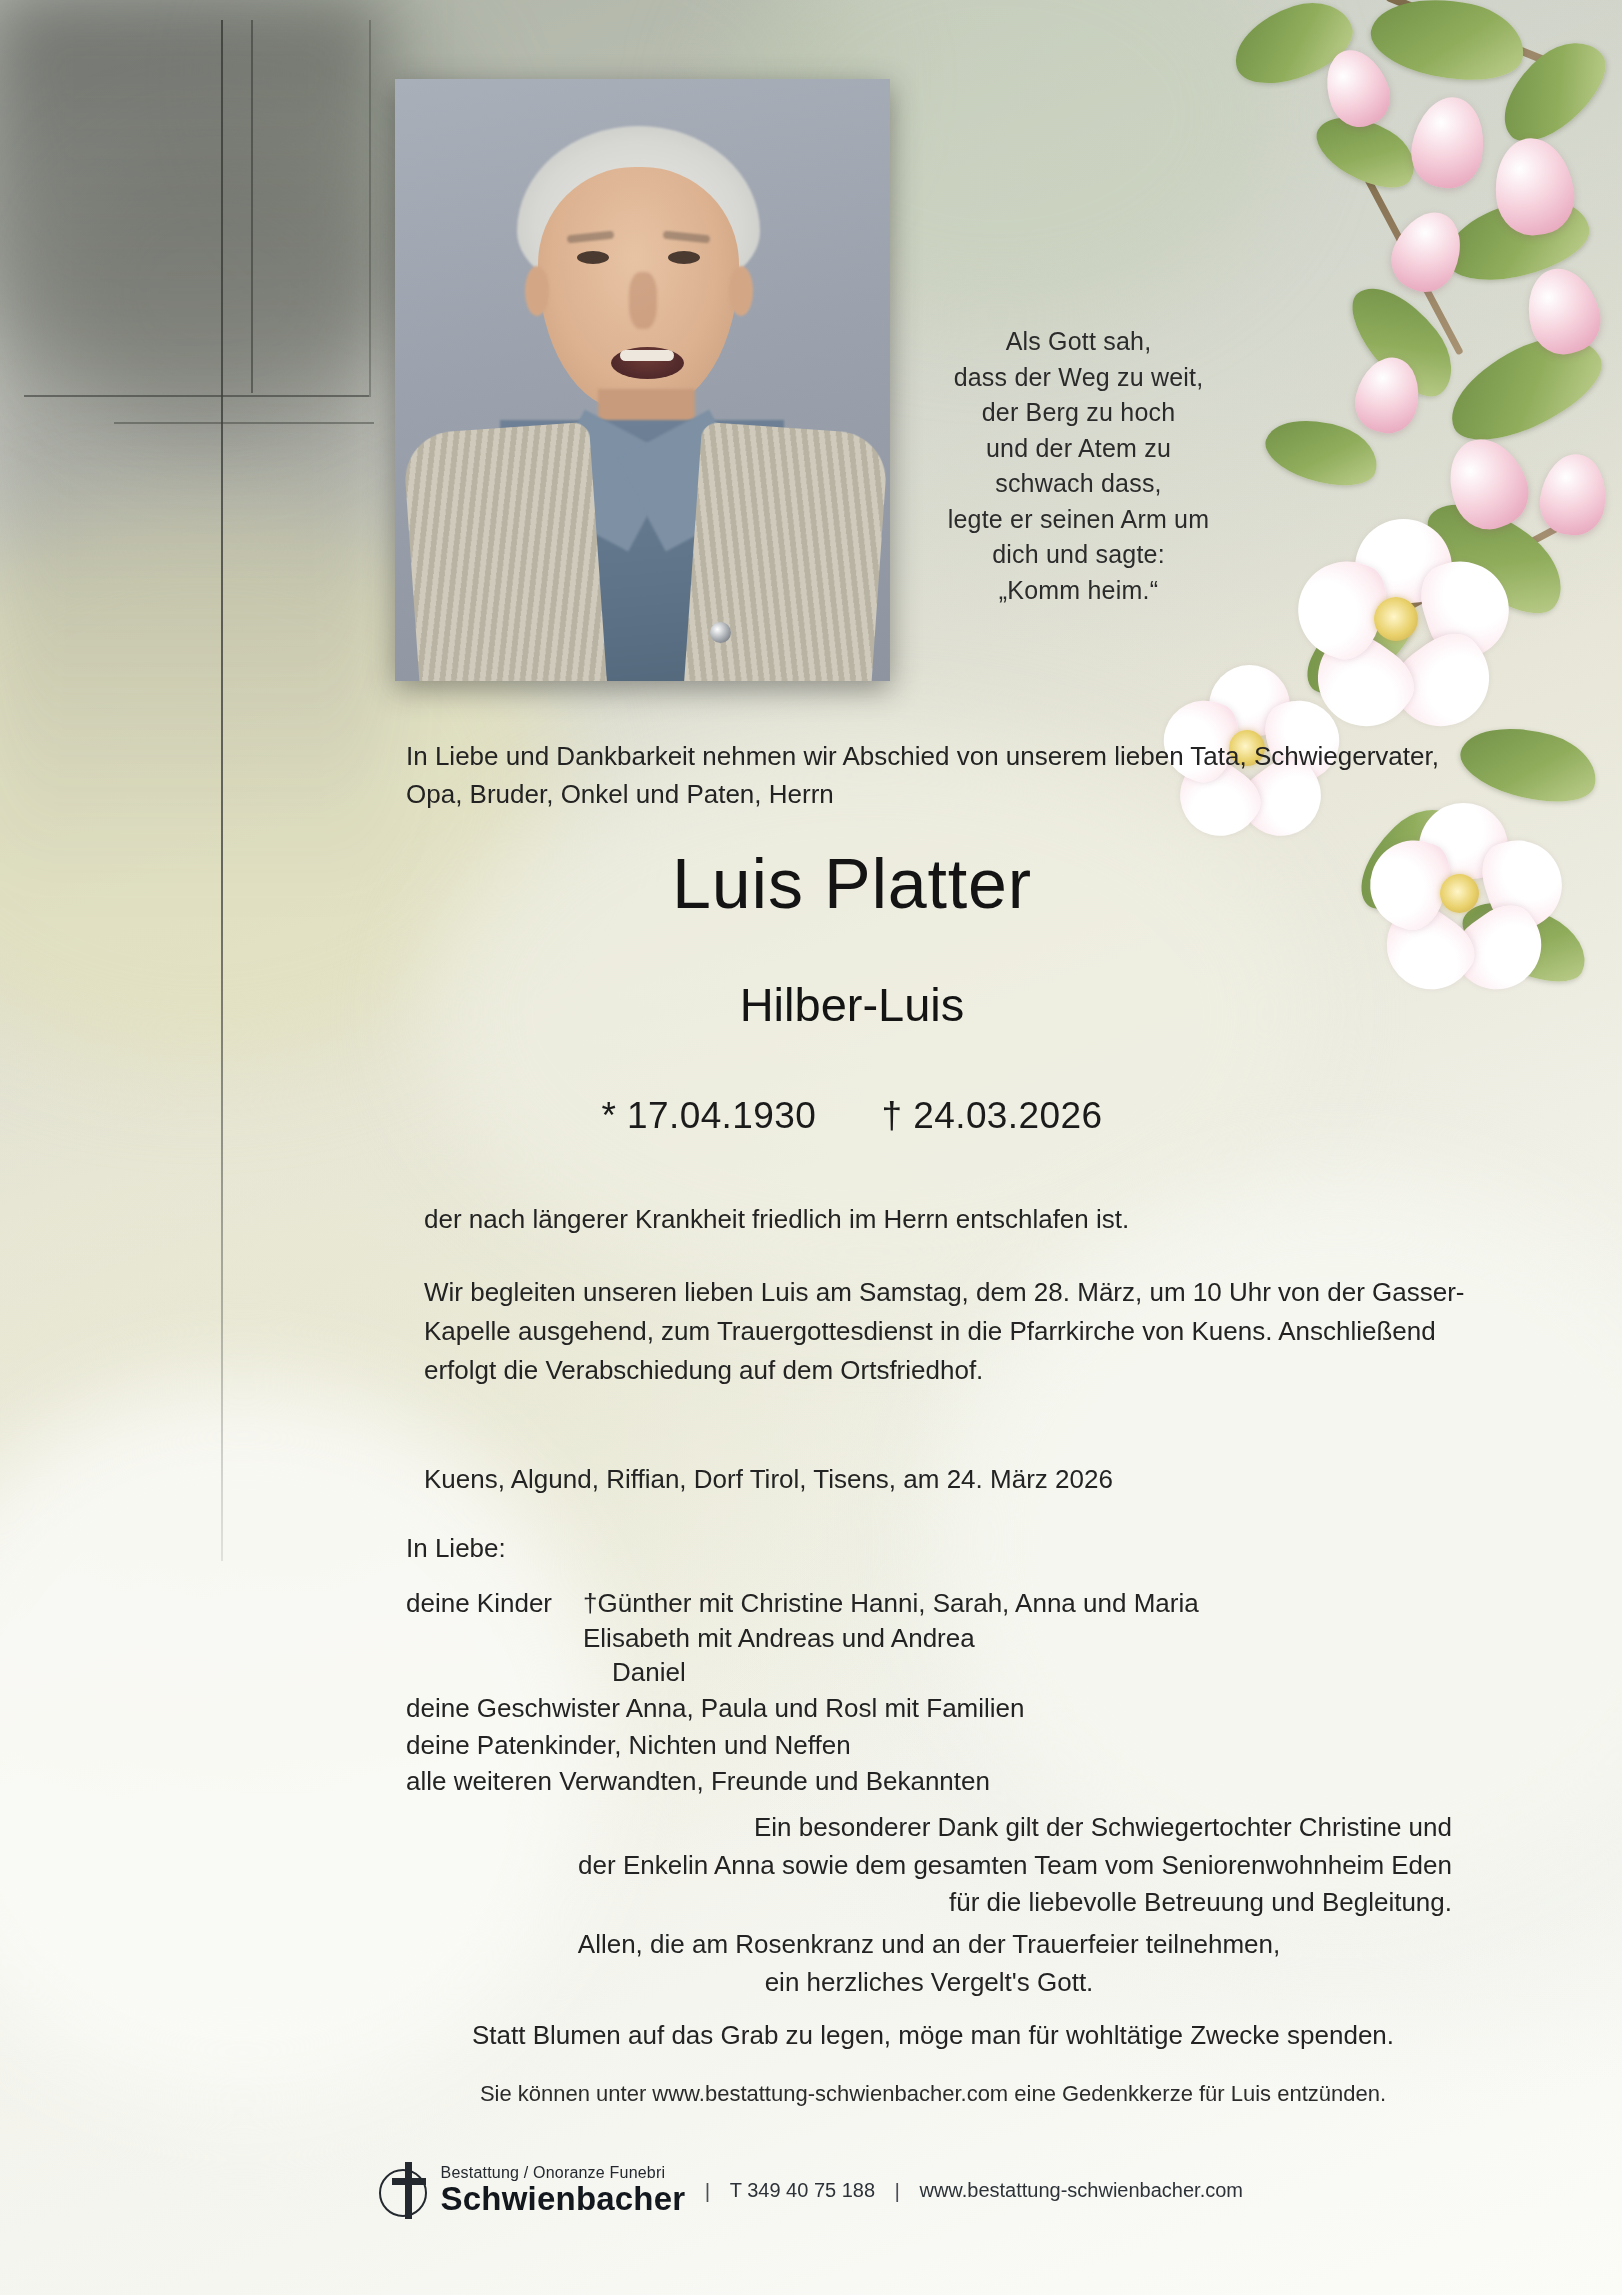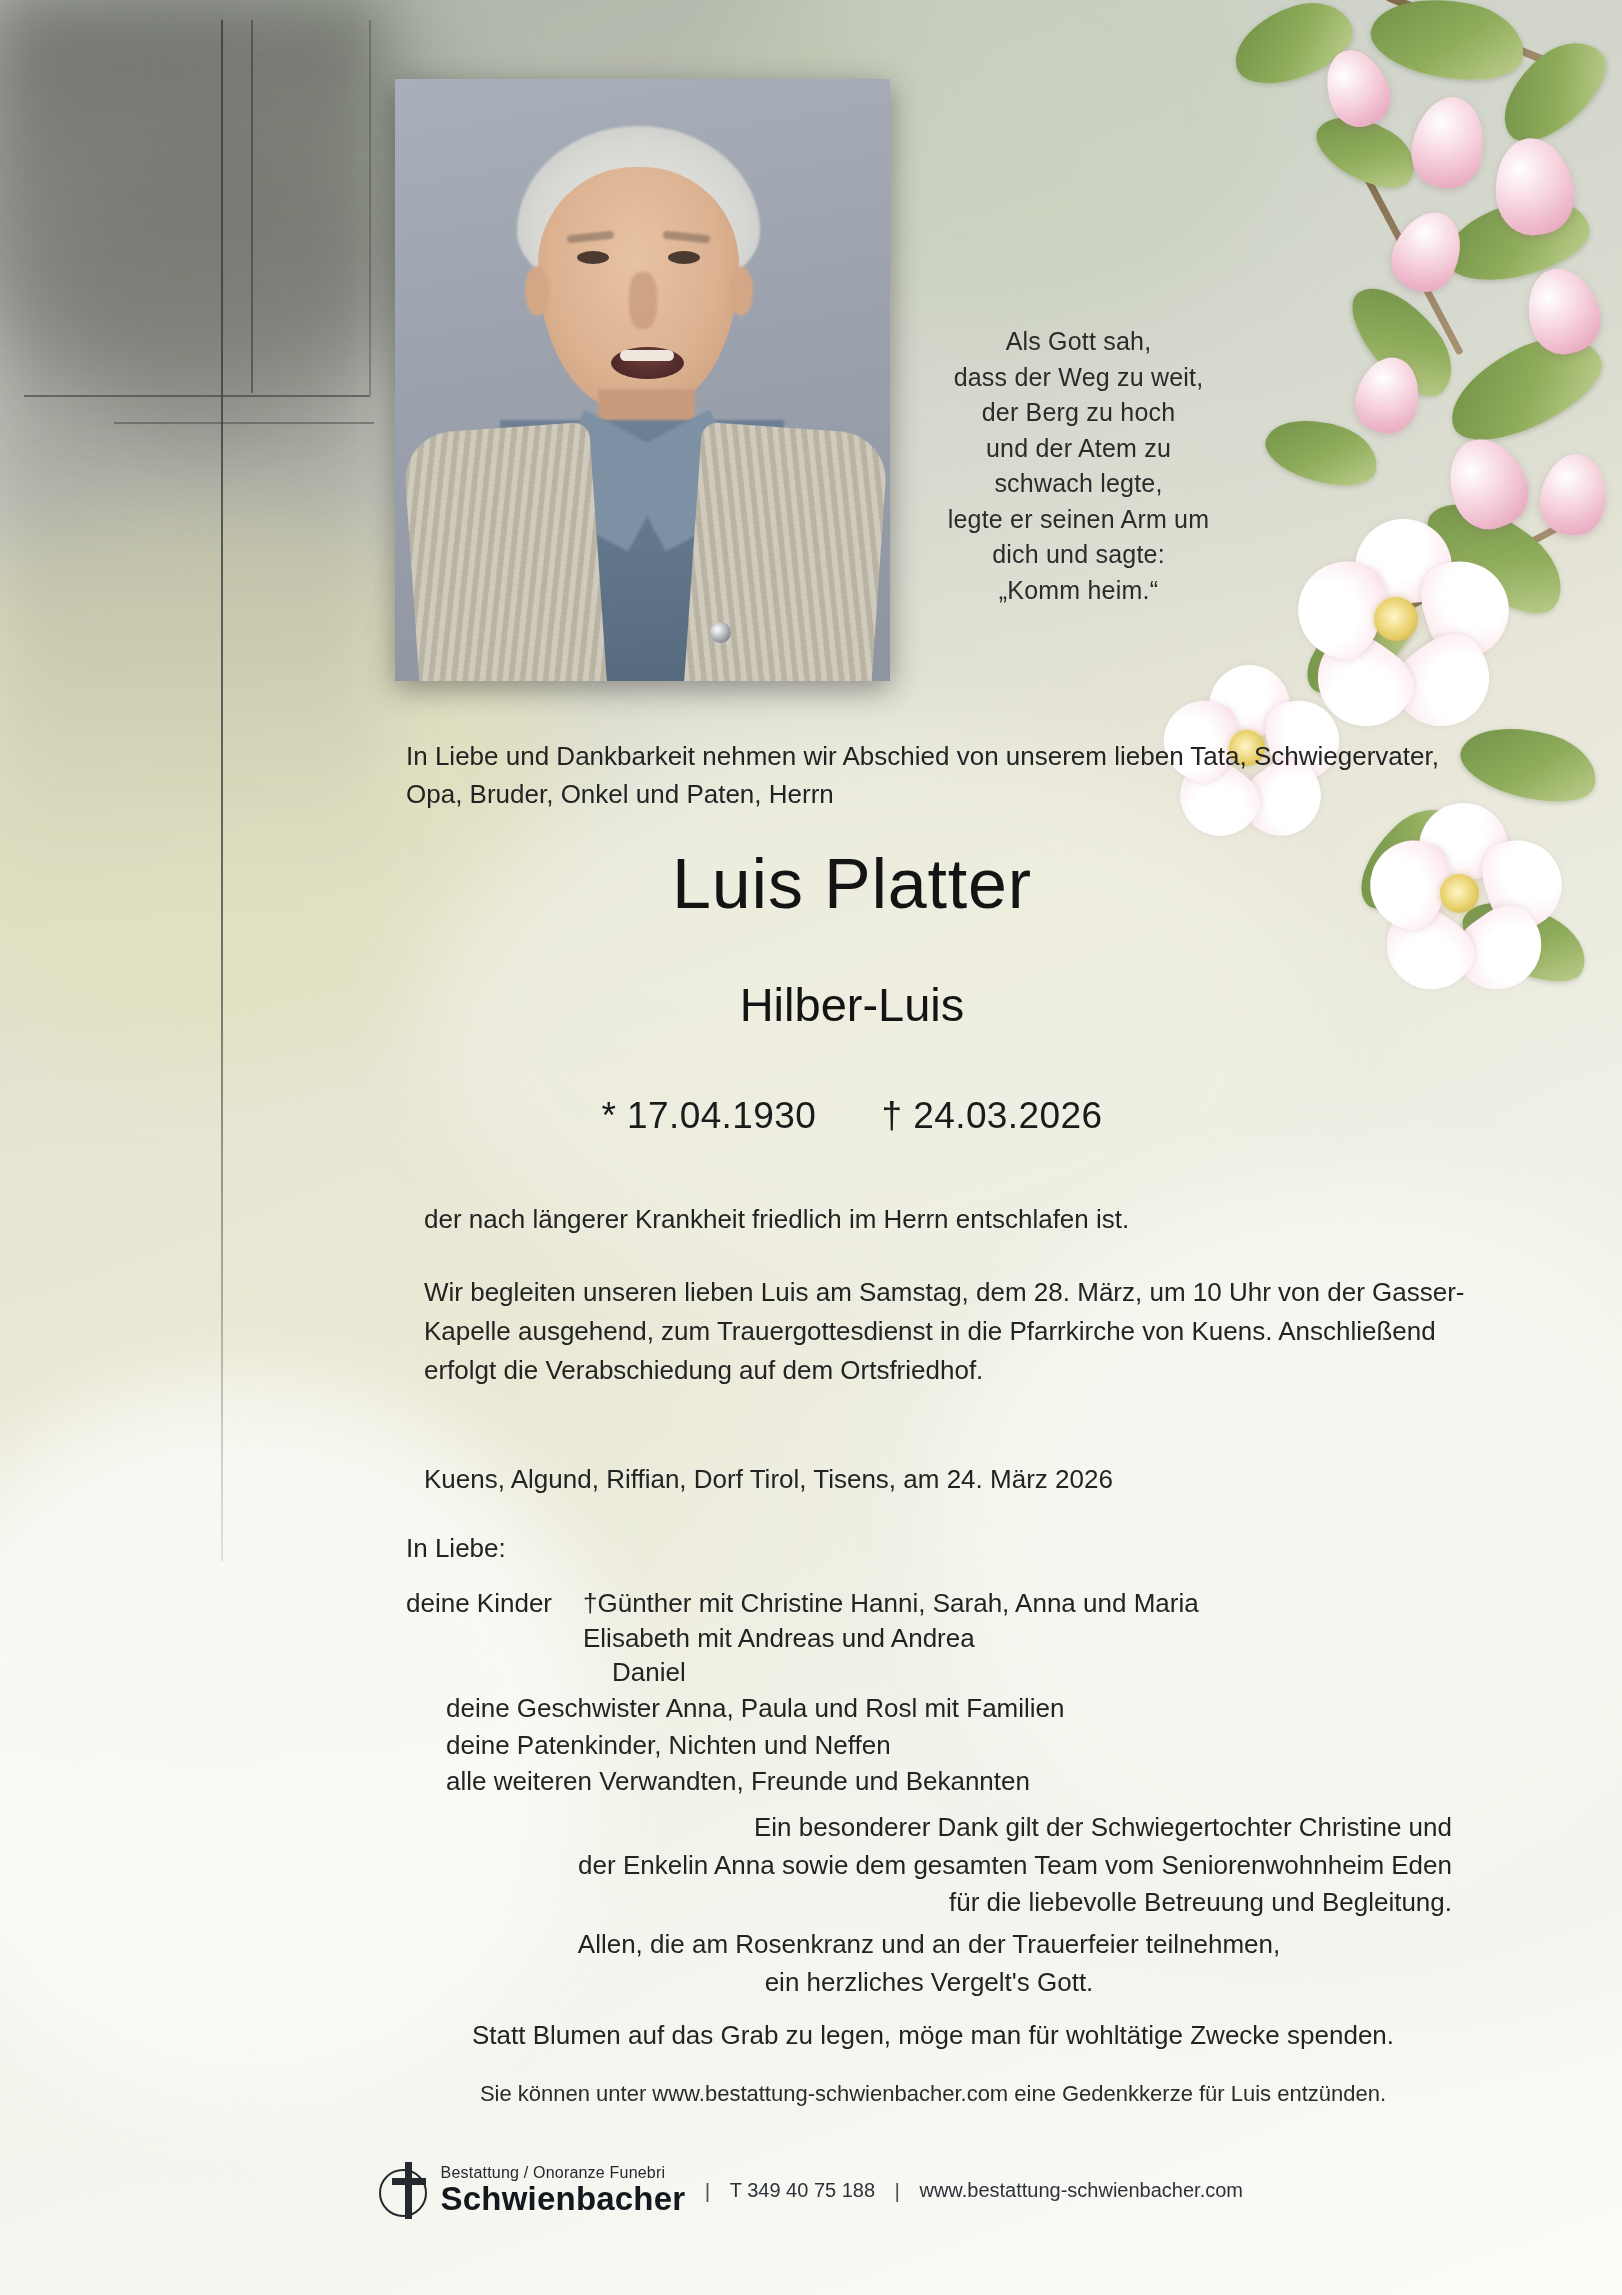--- a/index.html
+++ b/index.html
@@ -203,21 +203,21 @@
   .inliebe {
     position: absolute; left: 406px; top: 1533px;
     color: #232323; font-size: 26px;
   }
 
   .family { position: absolute; left: 406px; top: 1586px; width: 1046px; color: #232323; font-size: 26px; line-height: 1.33; }
   .fam-row { display: flex; }
   .fam-label { width: 177px; flex: 0 0 177px; }
   .fam-vals { flex: 1; }
   .fam-vals div { white-space: nowrap; }
-  .fam-line { margin-top: 1.6px; margin-left: 40px; }
+  .fam-line { margin-top: 1.6px; }
   .indent-daniel { padding-left: 29px; }
 
   .thanks {
     position: absolute; left: 406px; top: 1809px; width: 1046px;
     text-align: right; color: #232323; font-size: 26px; line-height: 1.45;
   }
   .thanks2 {
     position: absolute; left: 406px; top: 1926px; width: 1046px;
     text-align: center; color: #232323; font-size: 26px; line-height: 1.45;
   }
@@ -351,21 +351,21 @@
       <div class="pr cardi-r"></div>
       <div class="pr pin"></div>
     </div>
   </div>
 
   <div class="verse">
     <div>Als Gott sah,</div>
     <div>dass der Weg zu weit,</div>
     <div>der Berg zu hoch</div>
     <div>und der Atem zu</div>
-    <div>schwach legte,</div>
+    <div>schwach dass,</div>
     <div>legte er seinen Arm um</div>
     <div>dich und sagte:</div>
     <div>„Komm heim.“</div>
   </div>
 
   <div class="content">
 
     <div class="intro">In Liebe und Dankbarkeit nehmen wir Abschied von unserem lieben Tata, Schwiegervater, Opa, Bruder, Onkel und Paten, Herrn</div>
 
     <div class="name">Luis Platter</div>

